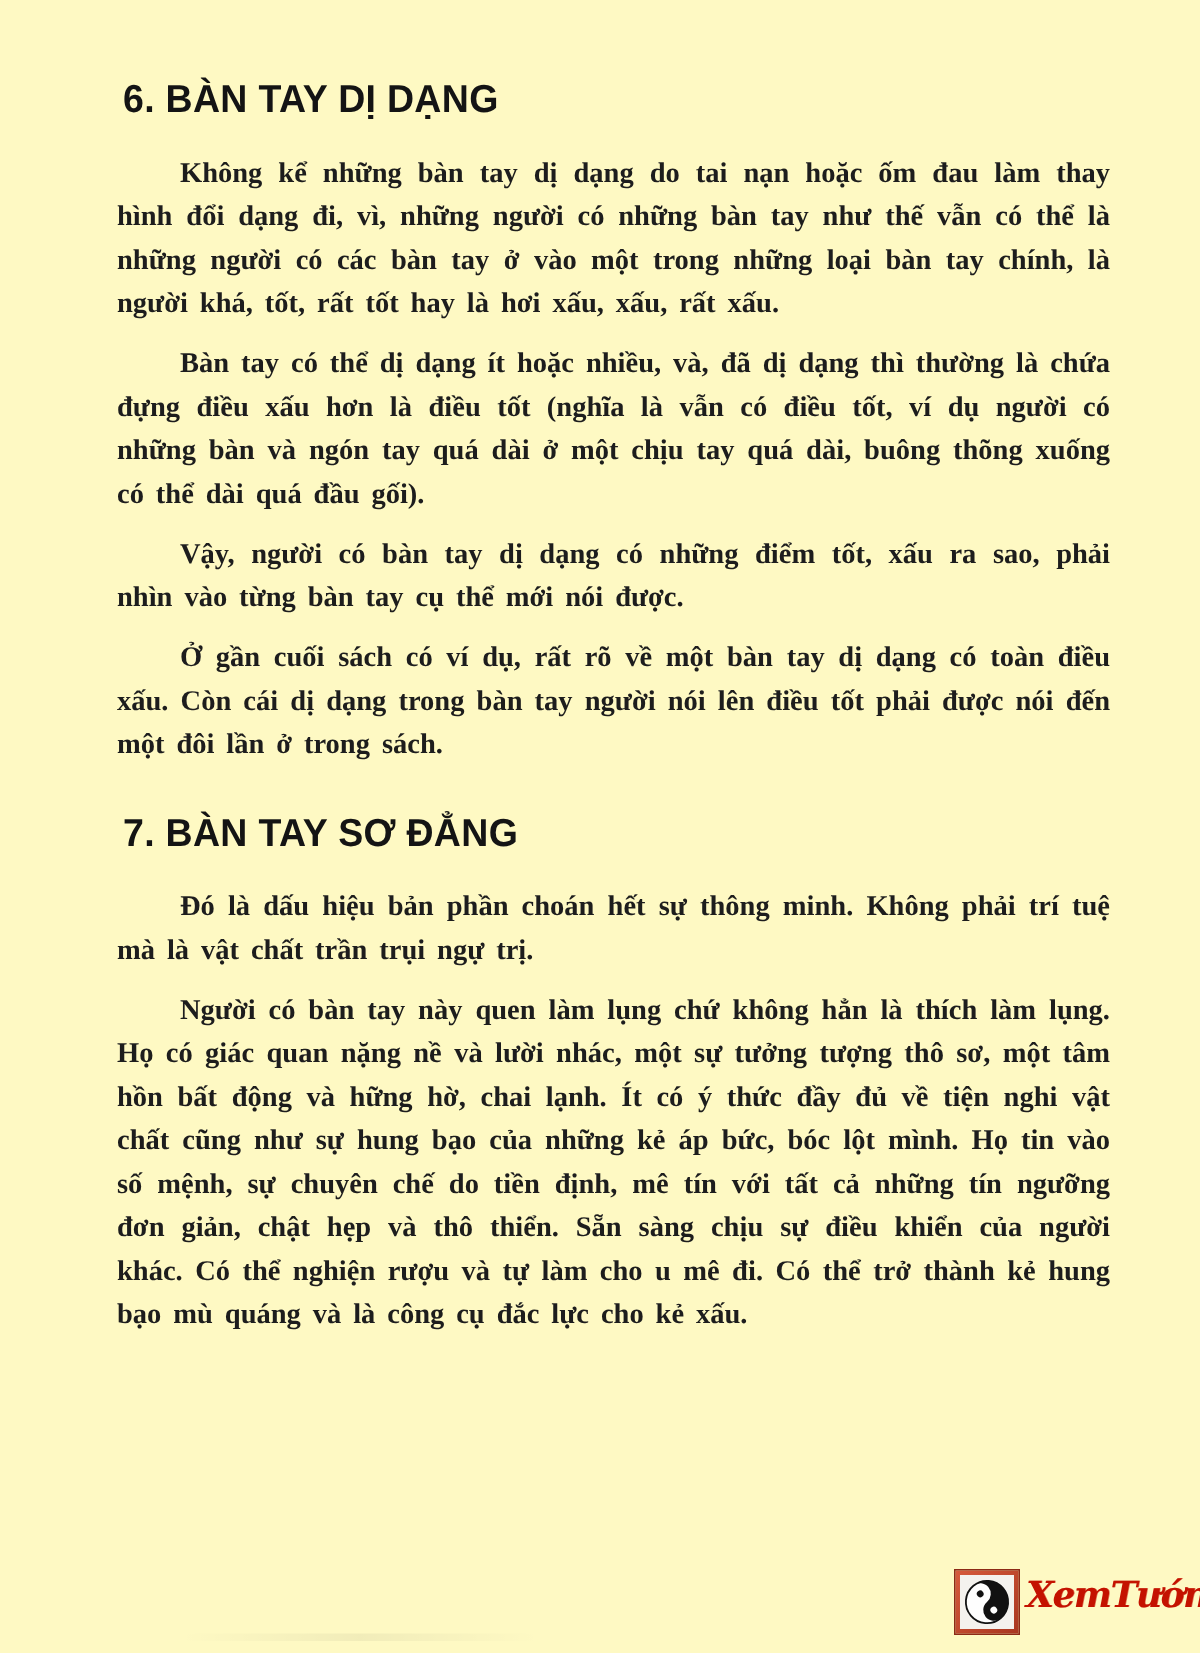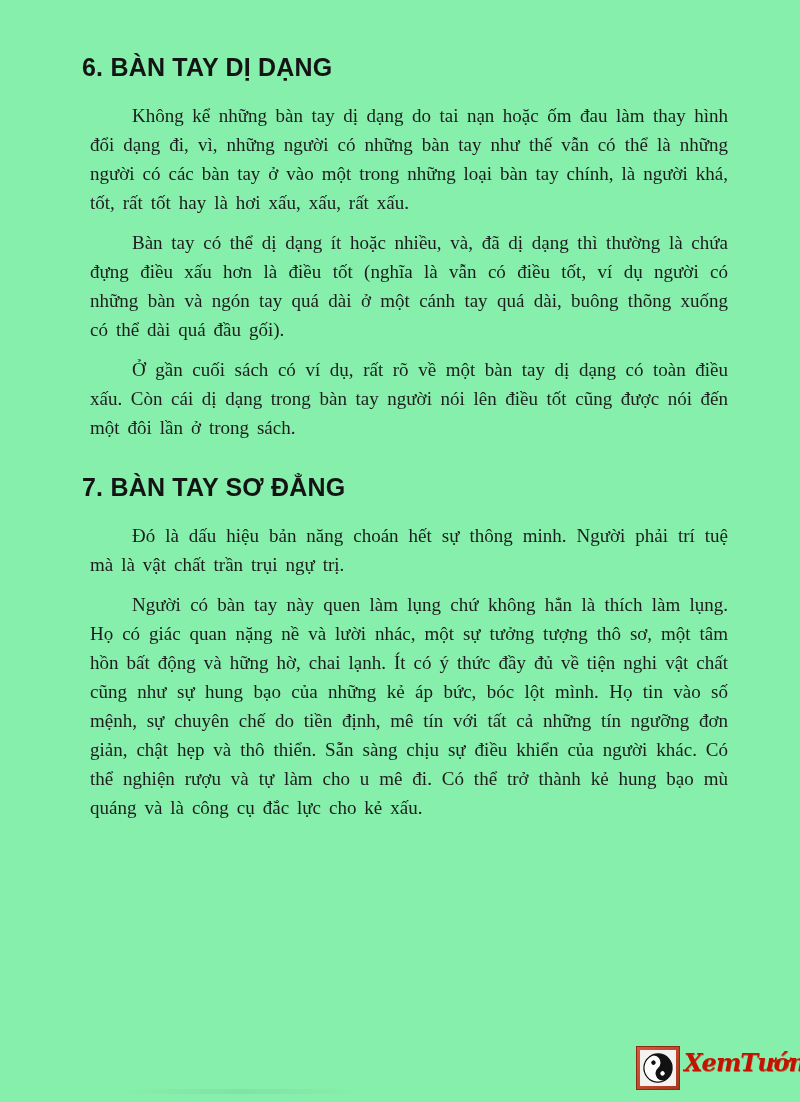--- a/index.html
+++ b/index.html
@@ -5,21 +5,21 @@
   html, body {
     margin: 0;
     padding: 0;
     background: #e9e9e9;
   }
   .page {
     position: relative;
     width: 800px;
     height: 1102px;
     margin: 0 auto;
-    background: #86efac;
+    background: #fef9c3;
     overflow: hidden;
     color: #1b1b1b;
     box-sizing: border-box;
   }
   .content {
     position: absolute;
     left: 78px;
     top: 52px;
     width: 662px;
   }
@@ -36,22 +36,23 @@
   section:first-of-type h2.section-heading {
     margin-top: 0;
   }
   p.body-para {
     font-family: "Liberation Serif", "DejaVu Serif", serif;
     font-size: 19px;
     line-height: 29px;
     text-align: justify;
     text-indent: 42px;
     word-spacing: 3.2px;
-    margin: 11px 12px;
+    margin: 11px 0;
     color: #1d1d1d;
+    font-weight: bold;
   }
   
   .scan-smudge {
     position: absolute;
     left: 120px;
     bottom: 8px;
     width: 240px;
     height: 5px;
     background: linear-gradient(90deg, rgba(0,0,0,0.00), rgba(0,0,0,0.05), rgba(0,0,0,0.00));
     border-radius: 3px;
@@ -118,27 +119,28 @@
 </head>
 <body>
 
 <div class="page">
 
   <div class="content">
 
     <section>
       <h2 class="section-heading">6. BÀN TAY DỊ DẠNG</h2>
       <p class="body-para">Không kể những bàn tay dị dạng do tai nạn hoặc ốm đau làm thay hình đổi dạng đi, vì, những người có những bàn tay như thế vẫn có thể là những người có các bàn tay ở vào một trong những loại bàn tay chính, là người khá, tốt, rất tốt hay là hơi xấu, xấu, rất xấu.</p>
-      <p class="body-para">Bàn tay có thể dị dạng ít hoặc nhiều, và, đã dị dạng thì thường là chứa đựng điều xấu hơn là điều tốt (nghĩa là vẫn có điều tốt, ví dụ người có những bàn và ngón tay quá dài ở một cánh tay quá dài, buông thõng xuống có thể dài quá đầu gối).</p>
-      <p class="body-para">Ở gần cuối sách có ví dụ, rất rõ về một bàn tay dị dạng có toàn điều xấu. Còn cái dị dạng trong bàn tay người nói lên điều tốt cũng được nói đến một đôi lần ở trong sách.</p>
+      <p class="body-para">Bàn tay có thể dị dạng ít hoặc nhiều, và, đã dị dạng thì thường là chứa đựng điều xấu hơn là điều tốt (nghĩa là vẫn có điều tốt, ví dụ người có những bàn và ngón tay quá dài ở một chịu tay quá dài, buông thõng xuống có thể dài quá đầu gối).</p>
+      <p class="body-para">Vậy, người có bàn tay dị dạng có những điểm tốt, xấu ra sao, phải nhìn vào từng bàn tay cụ thể mới nói được.</p>
+      <p class="body-para">Ở gần cuối sách có ví dụ, rất rõ về một bàn tay dị dạng có toàn điều xấu. Còn cái dị dạng trong bàn tay người nói lên điều tốt phải được nói đến một đôi lần ở trong sách.</p>
     </section>
 
     <section>
       <h2 class="section-heading">7. BÀN TAY SƠ ĐẲNG</h2>
-      <p class="body-para">Đó là dấu hiệu bản năng choán hết sự thông minh. Người phải trí tuệ mà là vật chất trần trụi ngự trị.</p>
+      <p class="body-para">Đó là dấu hiệu bản phần choán hết sự thông minh. Không phải trí tuệ mà là vật chất trần trụi ngự trị.</p>
       <p class="body-para">Người có bàn tay này quen làm lụng chứ không hẳn là thích làm lụng. Họ có giác quan nặng nề và lười nhác, một sự tưởng tượng thô sơ, một tâm hồn bất động và hững hờ, chai lạnh. Ít có ý thức đầy đủ về tiện nghi vật chất cũng như sự hung bạo của những kẻ áp bức, bóc lột mình. Họ tin vào số mệnh, sự chuyên chế do tiền định, mê tín với tất cả những tín ngưỡng đơn giản, chật hẹp và thô thiển. Sẵn sàng chịu sự điều khiển của người khác. Có thể nghiện rượu và tự làm cho u mê đi. Có thể trở thành kẻ hung bạo mù quáng và là công cụ đắc lực cho kẻ xấu.</p>
     </section>
 
   </div>
 
   <div class="scan-smudge"></div>
 
   <div class="footer-area">
 
     <span class="page-number">83</span>

